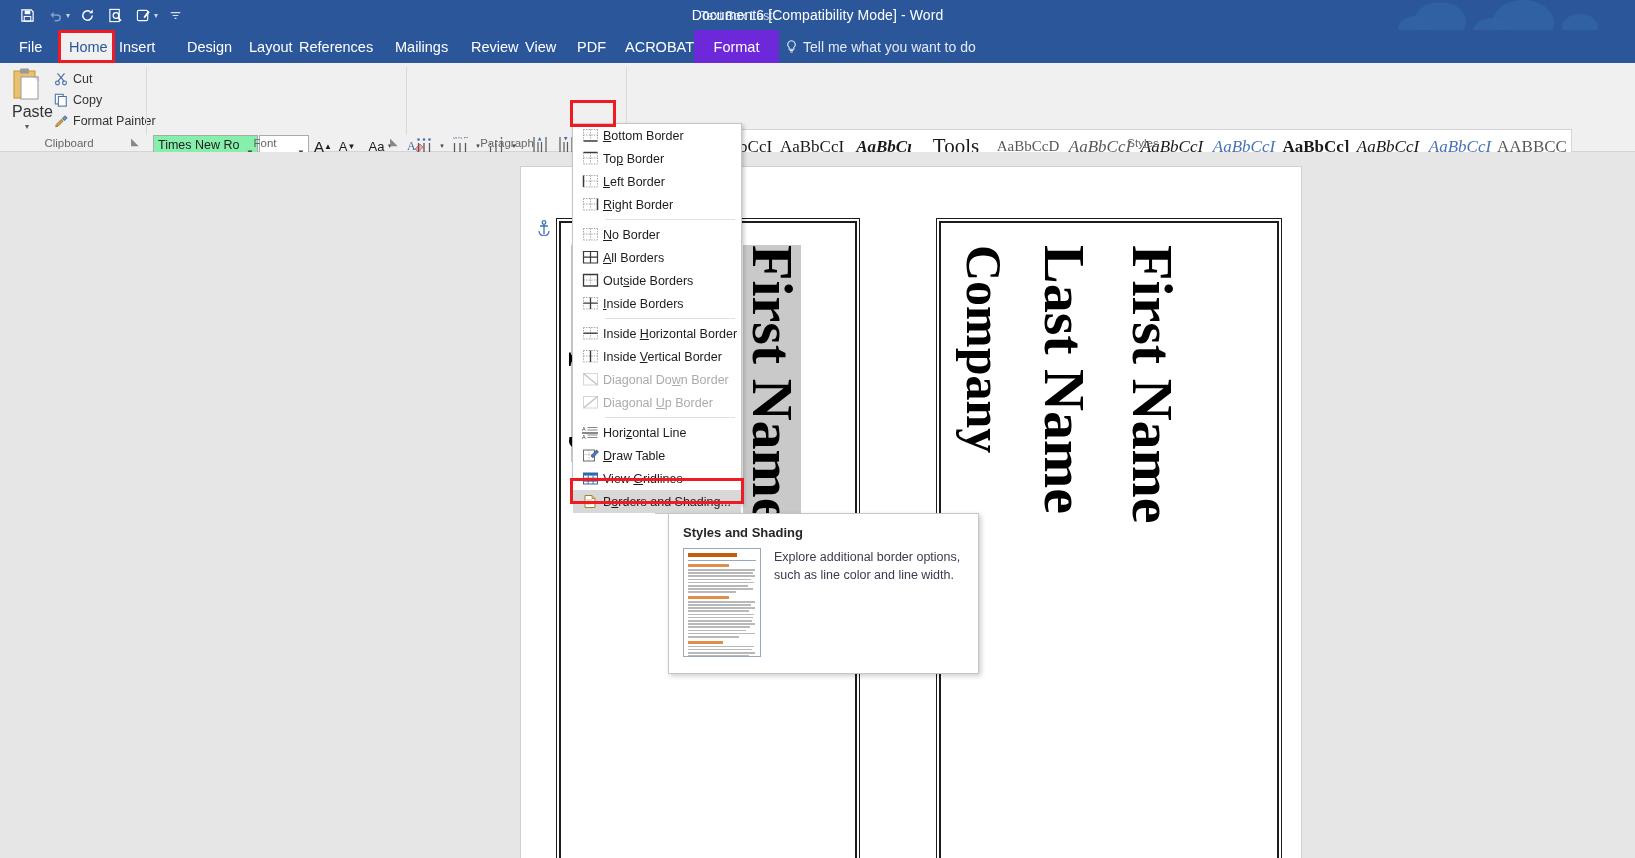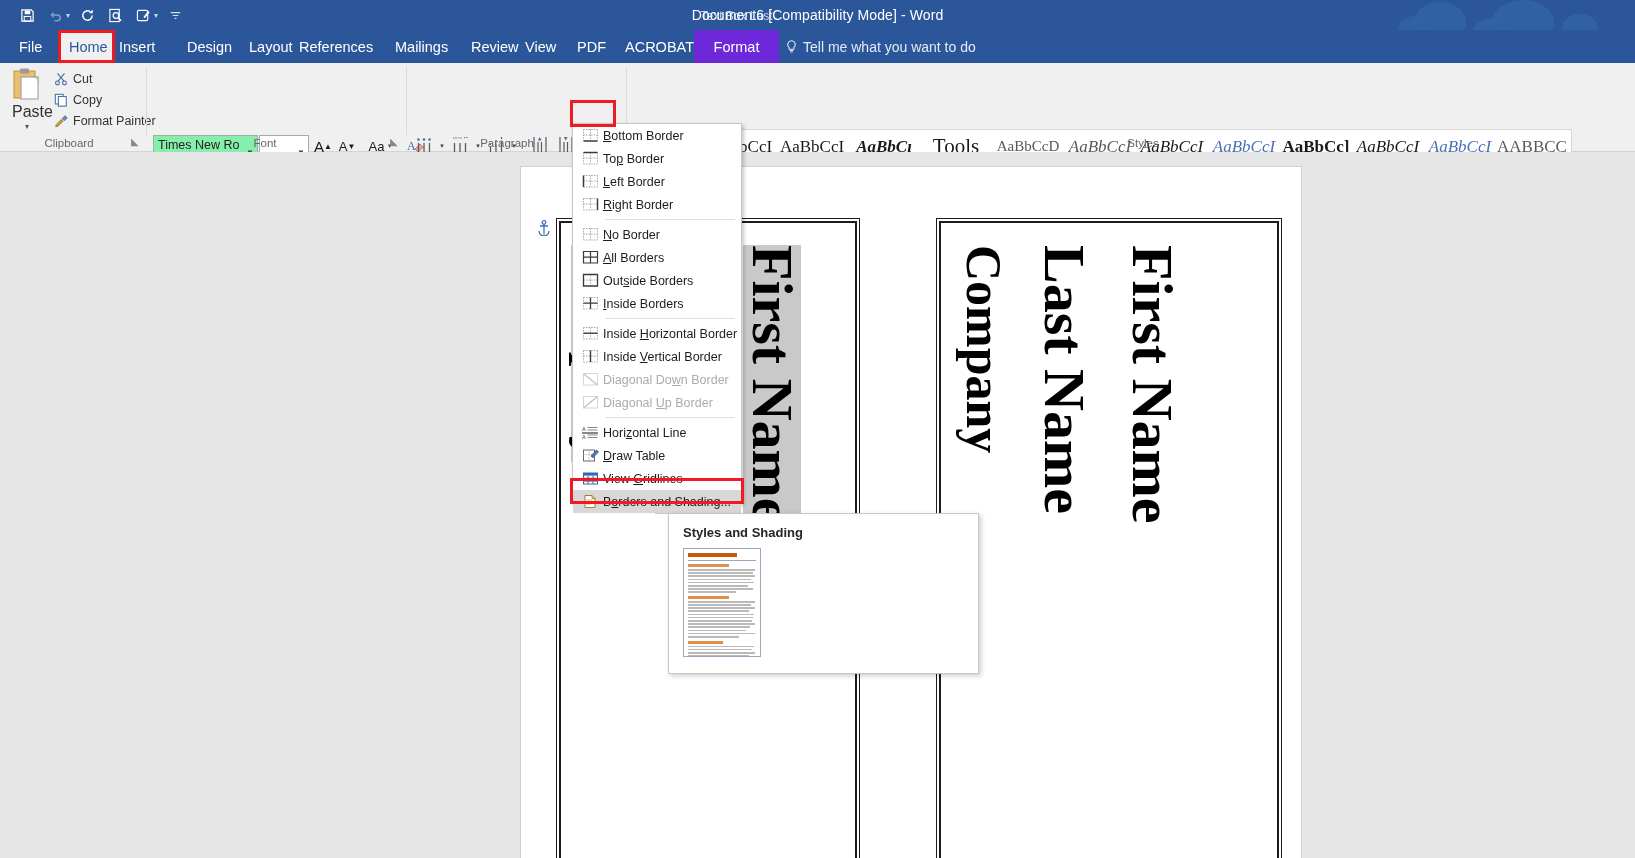--- a/index.html
+++ b/index.html
@@ -801,16 +801,17 @@
           <div class="th-l" style="width:86%"></div>
         <div class="th-l" style="width:99%"></div>
           <div class="th-l" style="width:75%"></div>
         <div class="th-h" style="width:52%"></div>
         <div class="th-l" style="width:97%"></div>
           <div class="th-l" style="width:94%"></div>
         <div class="th-l" style="width:98%"></div>
           <div class="th-l" style="width:89%"></div>
 
       </div>
+      <div class="tt-desc">Explore additional border options, such as line color and line width.</div>
     </div>
   </div>
 
 </div>
 
 </body></html>

